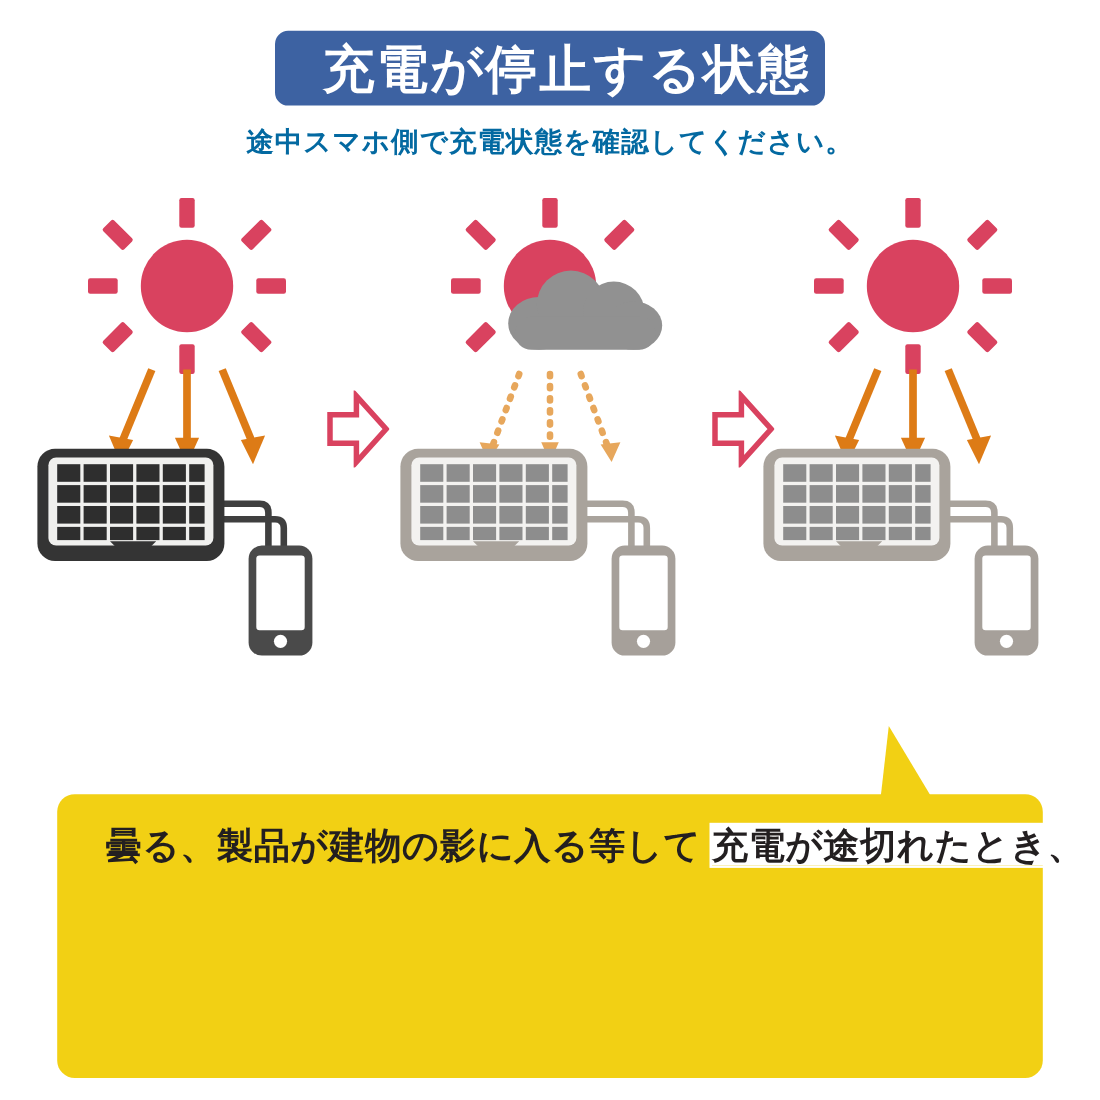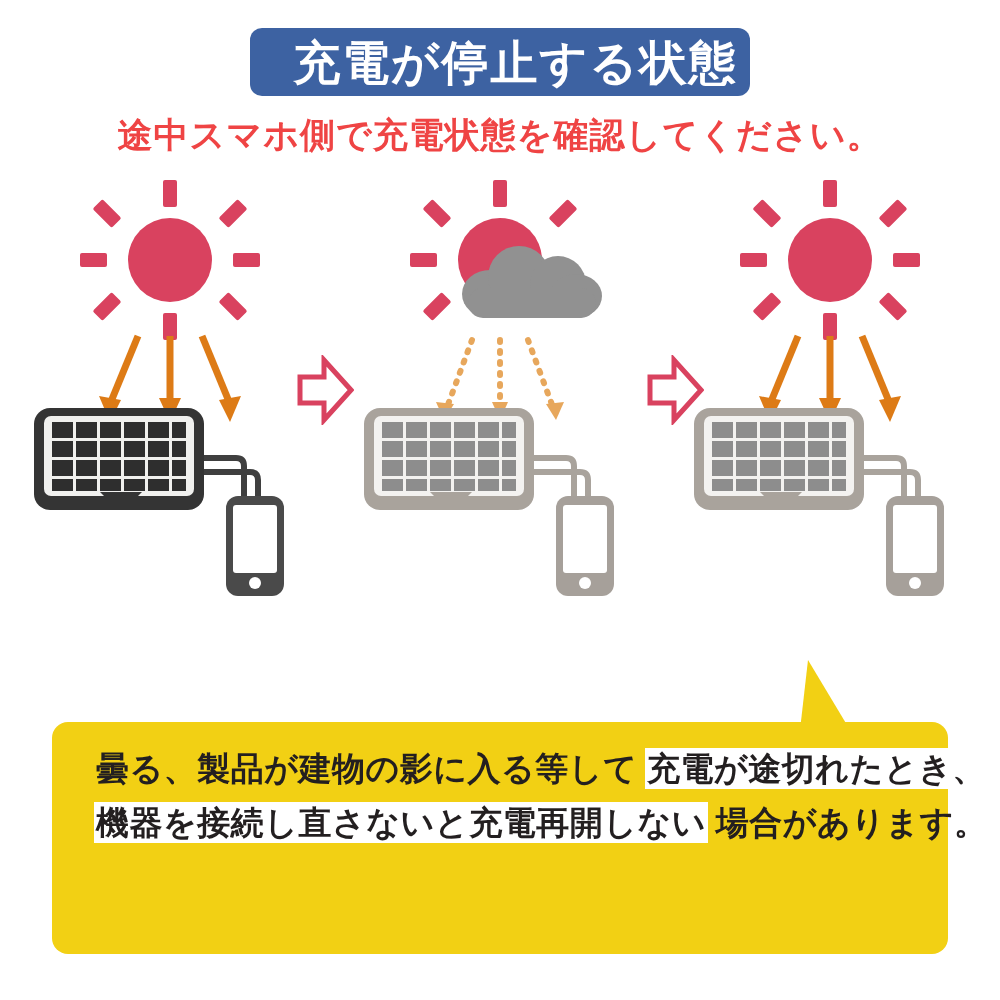--- a/index.html
+++ b/index.html
@@ -39,24 +39,24 @@
     line-height: 1;
     white-space: nowrap;
   }
 
   #subtitle {
     position: absolute;
     left: 0;
     top: 112px;
     width: 1000px;
     text-align: center;
-    font-size: 35px;
+    font-size: 25px;
     font-weight: bold;
     letter-spacing: 1px;
-    color: #ef4444;
+    color: #0369a1;
     white-space: nowrap;
   }
 
   
   .column {
     position: absolute;
     top: 180px;
     width: 300px;
     height: 510px;
   }
@@ -178,21 +178,21 @@
     border-bottom: 26px solid #3d62a2;
     transform: skewX(-14deg);
   }
 
   
   #note-box {
     position: absolute;
     left: 52px;
     top: 722px;
     width: 896px;
-    height: 232px;
+    height: 258px;
     background: #f2d014;
     border-radius: 16px;
   }
   #note-tail {
     position: absolute;
     left: 800px;
     top: 660px;
     width: 0; height: 0;
     border-left: 8px solid transparent;
     border-right: 42px solid transparent;
@@ -470,16 +470,13 @@
   <svg width="58" height="70" viewBox="0 0 58 70">
     <polygon points="4,22 28,22 28,5 55,35 28,65 28,48 4,48" fill="#ffffff" stroke="#d9425f" stroke-width="5" stroke-linejoin="miter"></polygon>
   </svg>
 </div>
 
 <div id="note-tail"></div>
 <div id="note-box">
   <div class="note-line" id="note-line-1">
     <span>曇る、製品が建物の影に入る等して </span><span class="hl">充電が途切れたとき、</span><span></span>
   </div>
-  <div class="note-line" id="note-line-2">
-    <span></span><span class="hl">機器を接続し直さないと充電再開しない</span><span> 場合があります。</span>
-  </div>
 </div>
 
 </body></html>

